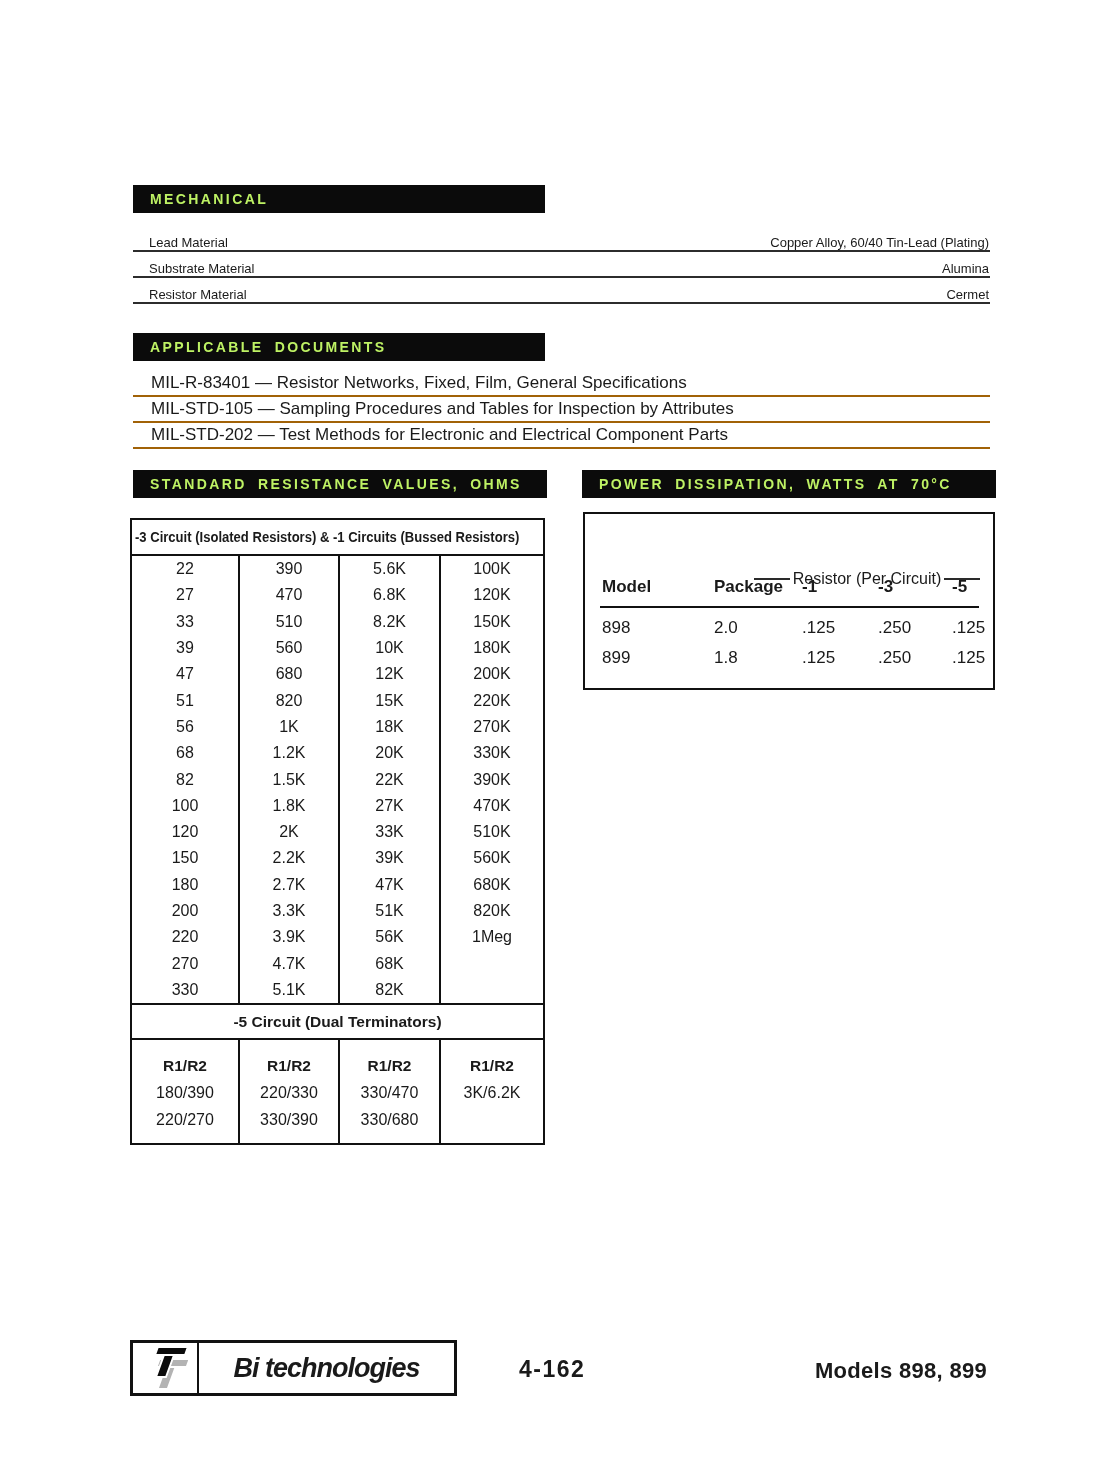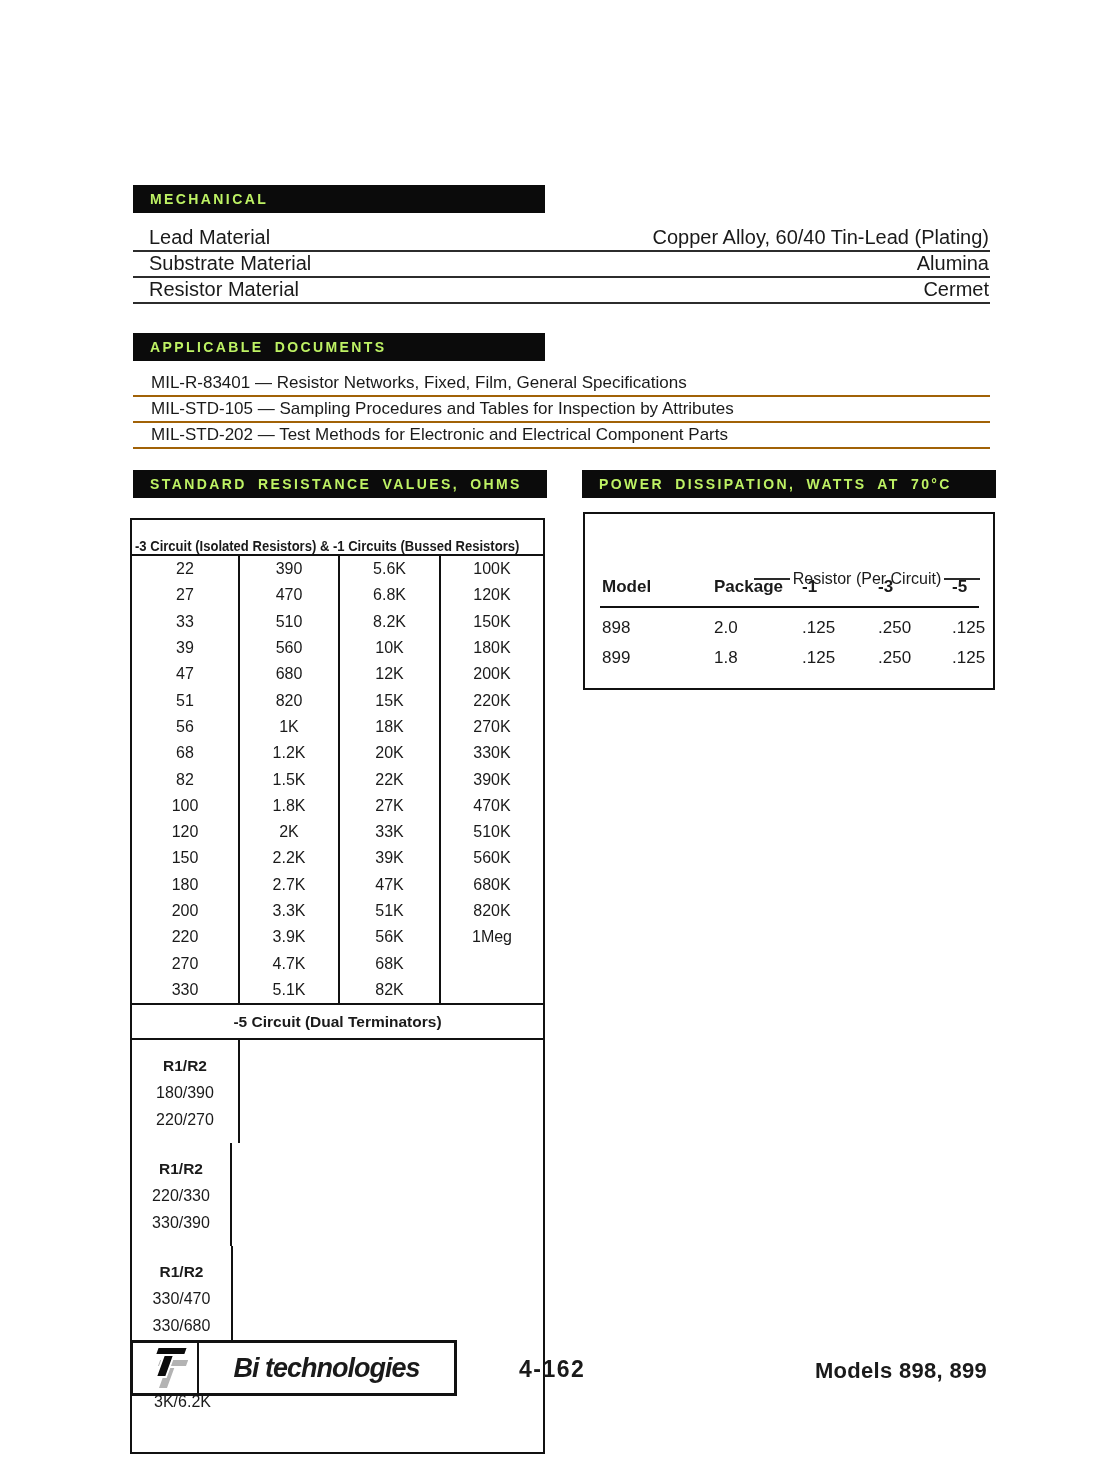--- a/index.html
+++ b/index.html
@@ -12,46 +12,46 @@
          font-weight:bold; font-size:14px; letter-spacing:2.4px; word-spacing:5px;
          line-height:29px; padding-left:17px; white-space:nowrap; }
   #bar-mech { left:133px; top:185px; width:412px; }
   #bar-docs { left:133px; top:333px; width:412px; }
   #bar-res  { left:133px; top:470px; width:414px; }
   #bar-pow  { left:582px; top:470px; width:414px; }
 
   
   .spec-rows { position:absolute; left:133px; top:226px; width:857px; }
   .spec-row { height:26px; border-bottom:2px solid #2c2c2c; display:flex;
-              justify-content:space-between; align-items:flex-start; font-size:20px; }
+              justify-content:space-between; align-items:flex-end; font-size:13px; }
   .spec-row .lbl { padding-left:16px; }
   .spec-row .val { padding-right:1px; }
 
   
   .doc-rows { position:absolute; left:133px; top:371px; width:857px; }
   .doc-row { height:26px; border-bottom:2px solid #a16207; display:flex;
              align-items:center; font-size:17px; padding-left:18px; white-space:nowrap; }
 
   
   .res-table { position:absolute; left:130px; top:518px; width:415px;
                border:2.5px solid #111; background:#fff; }
-  .res-title { height:36px; border-bottom:2.5px solid #111; display:flex; align-items:flex-end;
+  .res-title { height:36px; border-bottom:2.5px solid #111; display:flex; align-items:center;
                font-weight:bold; font-size:14.5px; padding-left:3px; white-space:nowrap; }
   .res-title .squeeze { transform:scaleX(0.9); transform-origin:left center; }
   .res-grid { display:flex; border-bottom:2.5px solid #111; }
   .res-col { width:101px; }
   .res-col.c0 { width:108px; }
   .res-col.c1 { width:100px; }
   .res-col.c3 { flex:1; }
   .res-col.divider { border-right:2px solid #111; }
   .res-cell { height:26.3px; display:flex; align-items:center; justify-content:center;
               font-size:16px; }
   .res-title2 { height:35px; border-bottom:2.5px solid #111; display:flex; align-items:center;
                 justify-content:center; font-weight:bold; font-size:15.5px; }
-  .r1r2-grid { display:flex;flex-direction:column; }
+  .r1r2-grid { display:flex; }
   .r1r2-col { width:101px; padding-top:12px; padding-bottom:10px; }
   .r1r2-col.c0 { width:108px; }
   .r1r2-col.c1 { width:100px; }
   .r1r2-col.c3 { flex:1; }
   .r1r2-col.divider { border-right:2px solid #111; }
   .r1r2-head { height:27px; display:flex; align-items:center; justify-content:center;
                font-weight:bold; font-size:15.5px; }
   .r1r2-cell { height:27px; display:flex; align-items:center; justify-content:center;
                font-size:16px; }
 

